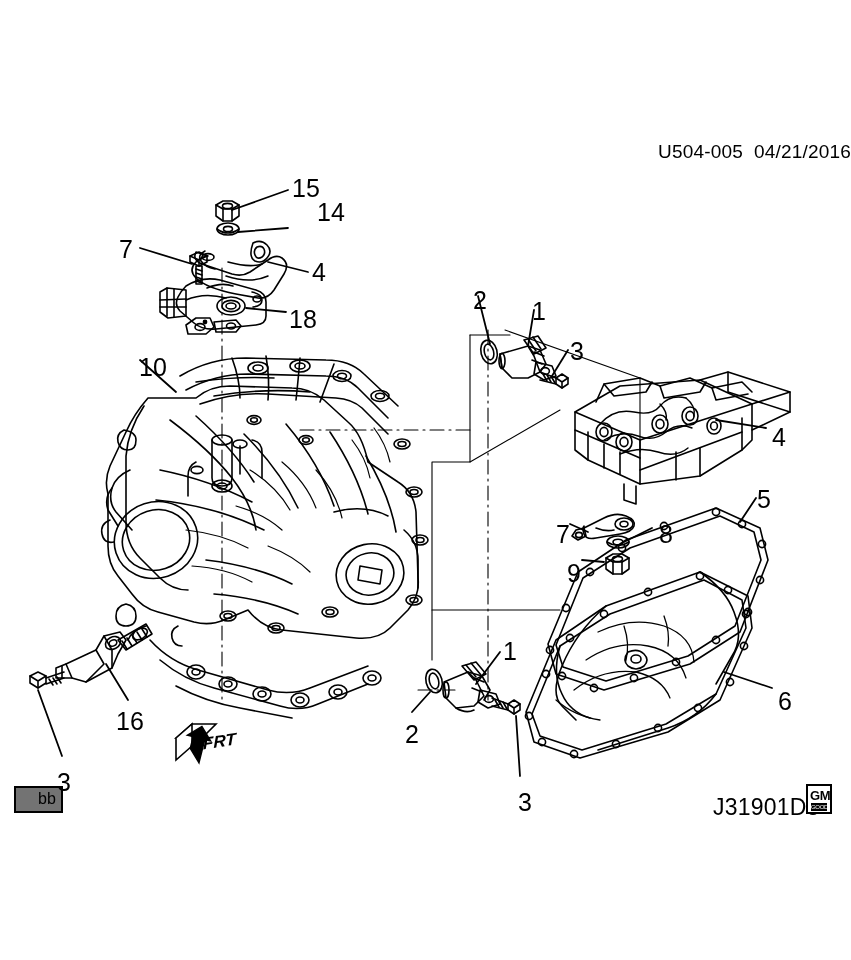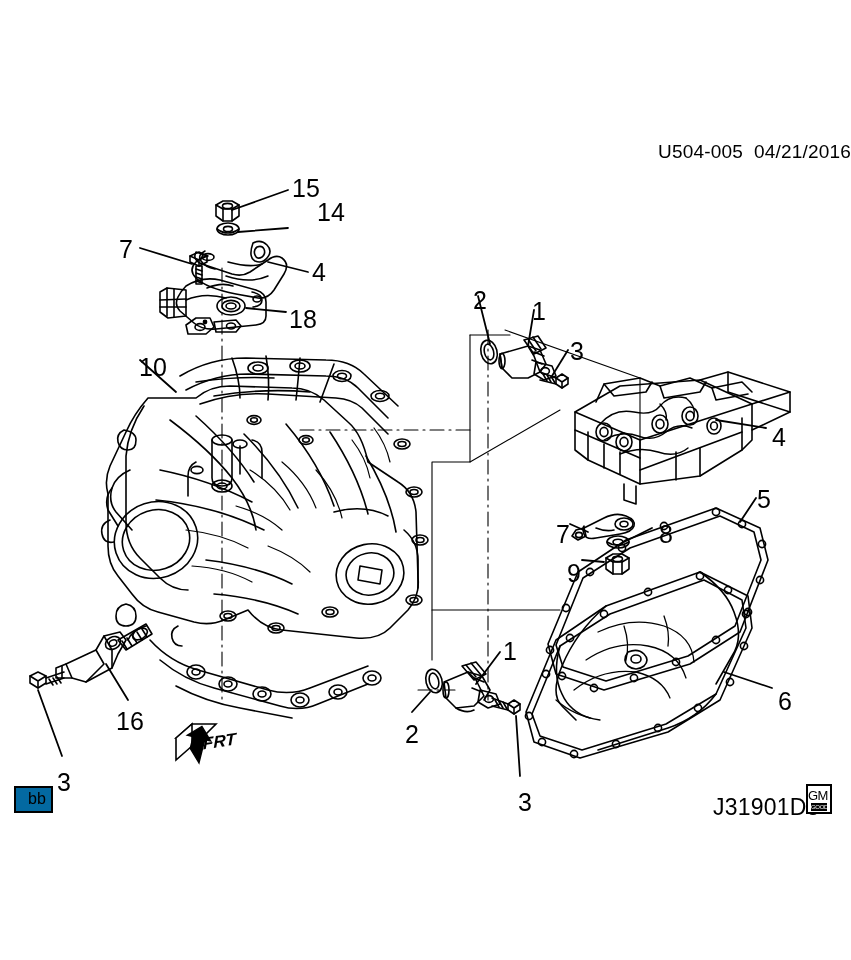--- a/index.html
+++ b/index.html
@@ -43,38 +43,38 @@
   }
   .callout {
     font-size: 25px;
     font-weight: 400;
   }
   .boxlabel {
     position: absolute;
     border: 2px solid #000;
     font-size: 16px;
     line-height: 1;
-    padding: 3px 5px 4px 12px;
-    background: #0369a1;
+    padding: 3px 5px 4px 22px;
+    background: #737373;
     font-family: "Liberation Sans", sans-serif;
   }
   .gmbox {
     position: absolute;
     width: 26px;
     height: 30px;
     border: 2px solid #000;
     background: #fff;
     box-sizing: border-box;
   }
   .gmbox .gm-top {
     position: absolute;
     left: 0; right: 0; top: 2px;
-    text-align: left;
+    text-align: right;
     font-size: 13px;
-    font-weight: normal;
+    font-weight: bold;
     letter-spacing: -0.5px;
     font-family: "Liberation Sans", sans-serif;
   }
   .gmbox .gm-bar {
     position: absolute;
     left: 3px; right: 3px; top: 17px;
     height: 8px;
     background: #000;
   }
   .gmbox .gm-bar span {

